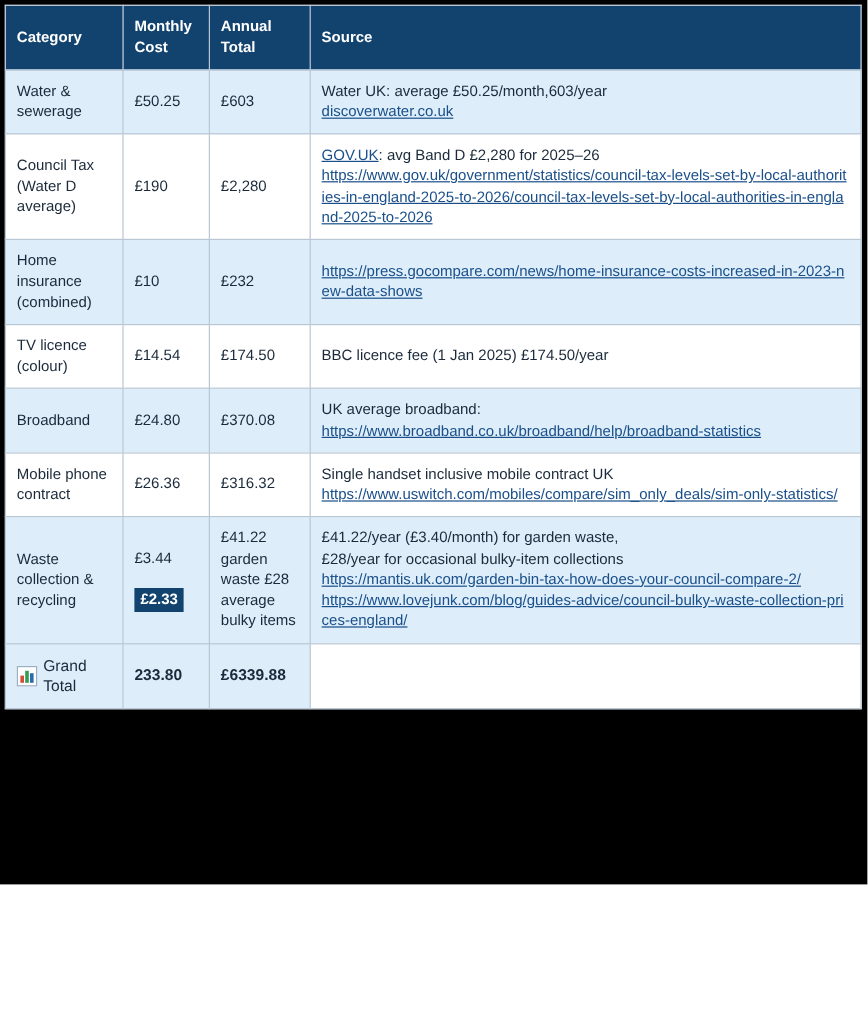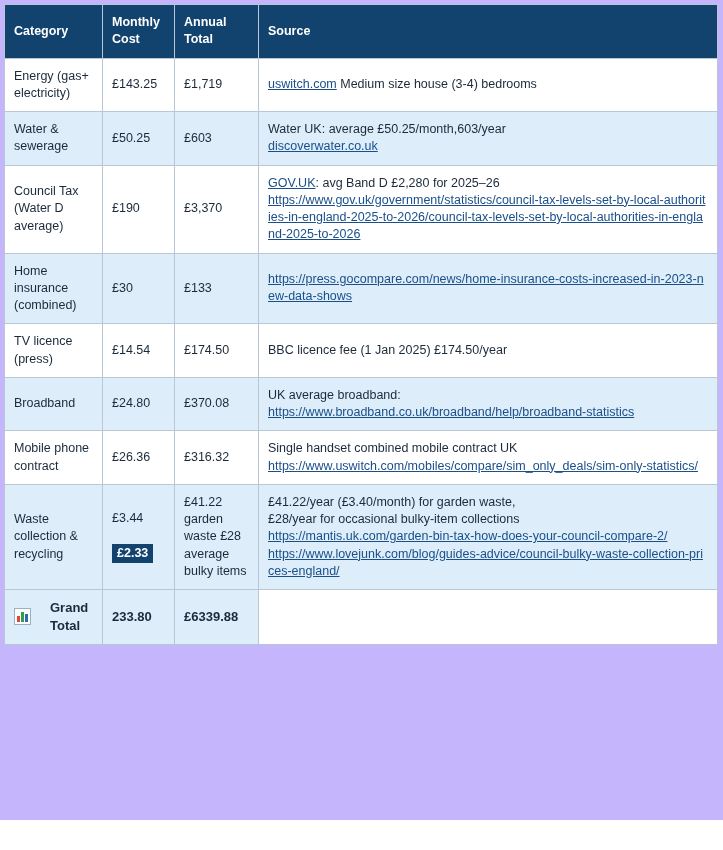--- a/index.html
+++ b/index.html
@@ -9,24 +9,24 @@
   }
   body {
     width: 723px;
     height: 850px;
     font-family: "Liberation Sans", sans-serif;
     color: #1b2a3a;
     overflow: hidden;
   }
   .sheet {
     width: 723px;
-    height: 820px;
+    height: 737px;
     box-sizing: border-box;
     padding: 4px 6px 6px 4px;
-    background: #c4b5fd;
+    background: #000000;
   }
   table.cost-table {
     width: 713px;
     border-collapse: collapse;
     table-layout: fixed;
     font-size: 12.5px;
     background: #ffffff;
   }
   table.cost-table th,
   table.cost-table td {
@@ -82,22 +82,22 @@
 
   tr.total td {
     background: #ddeefa;
     font-weight: bold;
     font-size: 13px;
   }
   tr.total td.source { background: #ffffff; font-weight: normal; }
   .total-label {
     display: flex;
     align-items: center;
-    gap: 19px;
-    font-weight: bold;
+    gap: 5px;
+    font-weight: normal;
   }
   .chart-icon {
     display: inline-block;
     width: 15px;
     height: 15px;
     background: #ffffff;
     border: 1px solid #9bb0c4;
     position: relative;
     flex: 0 0 auto;
   }
@@ -127,67 +127,61 @@
     <thead>
       <tr>
         <th>Category</th>
         <th>Monthly Cost</th>
         <th>Annual Total</th>
         <th>Source</th>
       </tr>
     </thead>
     <tbody>
 
-      <tr class="plain">
-        <td class="category">Energy (gas+ electricity)</td>
-        <td class="num">£143.25</td>
-        <td class="num">£1,719</td>
-        <td class="source"><span class="lnk">uswitch.com</span><span class="plainspan"> Medium size house (3-4) bedrooms</span></td>
-      </tr>
 
       <tr class="alt">
         <td class="category">Water &amp; sewerage</td>
         <td class="num">£50.25</td>
         <td class="num">£603</td>
         <td class="source"><span class="srcline">Water UK: average £50.25/month,603/year</span><span class="lnk">discoverwater.co.uk</span></td>
       </tr>
 
       <tr class="plain">
         <td class="category">Council Tax (Water D average)</td>
         <td class="num">£190</td>
-        <td class="num">£3,370</td>
+        <td class="num">£2,280</td>
         <td class="source"><span class="srcline"><span class="lnk">GOV.UK</span><span class="plainspan">: avg Band D £2,280 for 2025–26</span></span><span class="lnk">https://www.gov.uk/government/statistics/council-tax-levels-set-by-local-authorities-in-england-2025-to-2026/council-tax-levels-set-by-local-authorities-in-england-2025-to-2026</span></td>
       </tr>
 
       <tr class="alt">
         <td class="category">Home insurance (combined)</td>
-        <td class="num">£30</td>
-        <td class="num">£133</td>
+        <td class="num">£10</td>
+        <td class="num">£232</td>
         <td class="source"><span class="lnk">https://press.gocompare.com/news/home-insurance-costs-increased-in-2023-new-data-shows</span></td>
       </tr>
 
       <tr class="plain">
-        <td class="category">TV licence (press)</td>
+        <td class="category">TV licence (colour)</td>
         <td class="num">£14.54</td>
         <td class="num">£174.50</td>
         <td class="source">BBC licence fee (1 Jan 2025) £174.50/year</td>
       </tr>
 
       <tr class="alt">
         <td class="category">Broadband</td>
         <td class="num">£24.80</td>
         <td class="num">£370.08</td>
         <td class="source"><span class="srcline">UK average broadband:</span><span class="lnk">https://www.broadband.co.uk/broadband/help/broadband-statistics</span></td>
       </tr>
 
       <tr class="plain">
         <td class="category">Mobile phone contract</td>
         <td class="num">£26.36</td>
         <td class="num">£316.32</td>
-        <td class="source"><span class="srcline">Single handset combined mobile contract UK</span><span class="lnk">https://www.uswitch.com/mobiles/compare/sim_only_deals/sim-only-statistics/</span></td>
+        <td class="source"><span class="srcline">Single handset inclusive mobile contract UK</span><span class="lnk">https://www.uswitch.com/mobiles/compare/sim_only_deals/sim-only-statistics/</span></td>
       </tr>
 
       <tr class="alt">
         <td class="category">Waste collection &amp; recycling</td>
         <td class="num">
           <span class="strike-wrap">£3.44</span>
           <span class="highlight-chip">£2.33</span>
         </td>
         <td class="waste-annual">£41.22 garden waste £28 average bulky items</td>
         <td class="source">

